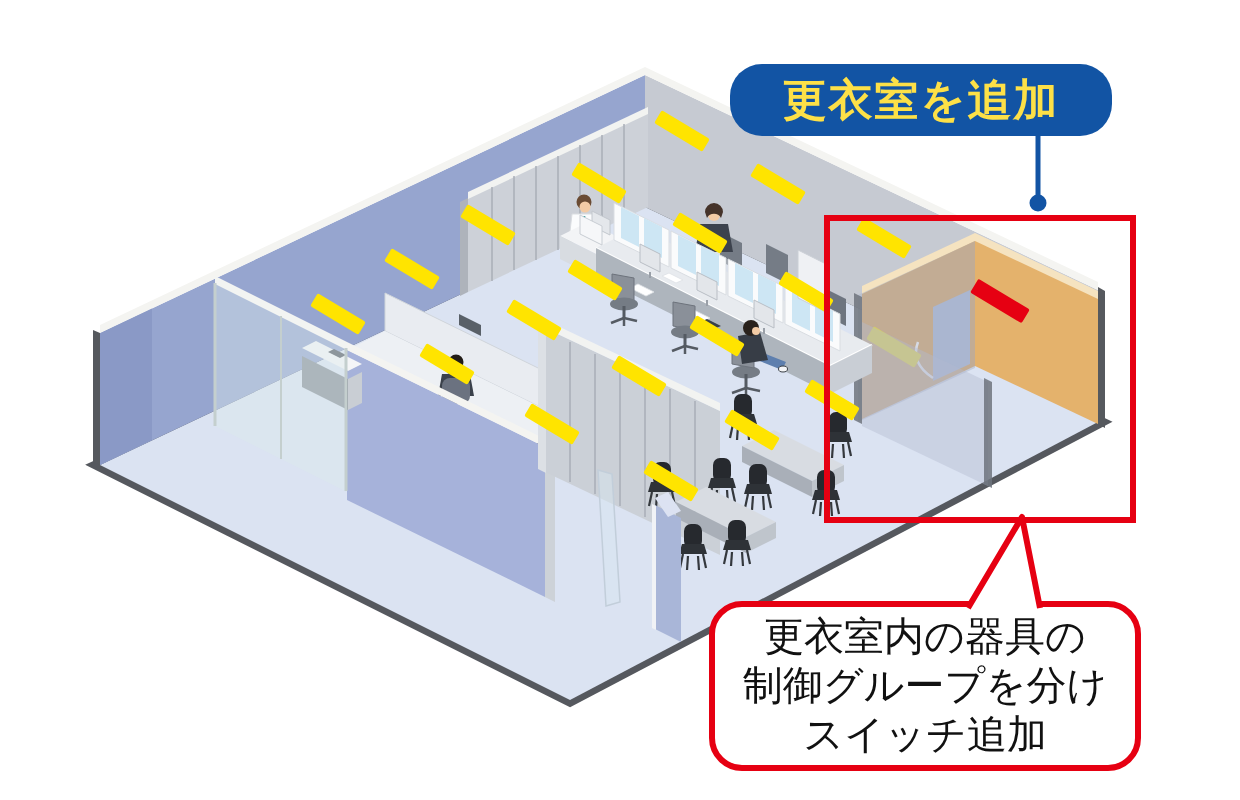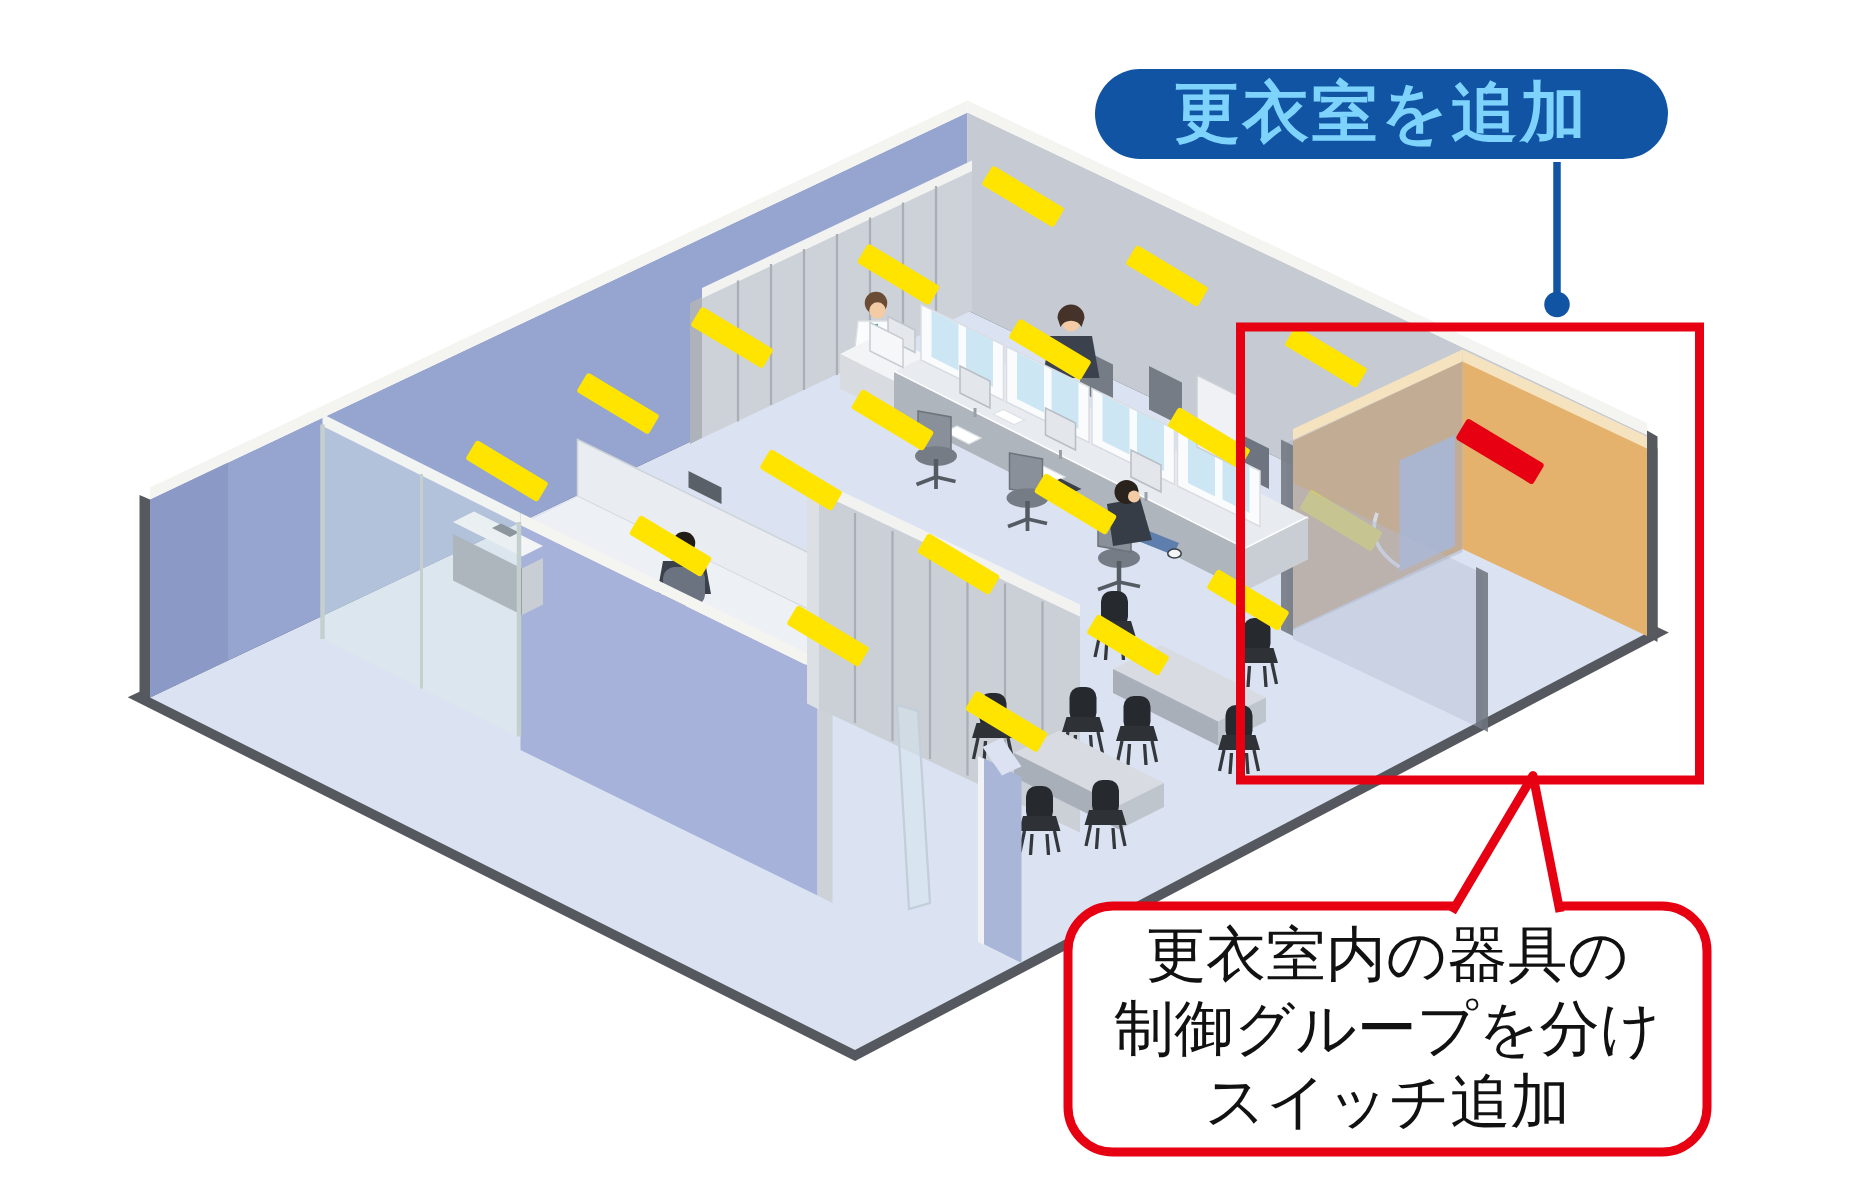--- a/index.html
+++ b/index.html
@@ -1,20 +1,20 @@
 <!DOCTYPE html>
 <html><head>
 <meta charset="utf-8">
 <style>
   html,body{margin:0;padding:0;background:#fff;width:1240px;height:800px;overflow:hidden;
     font-family:"Liberation Sans",sans-serif;}
   .stage{position:relative;width:1240px;height:800px;background:#fff;}
   .stage svg{position:absolute;left:0;top:0;}
-  .pill{position:absolute;left:730px;top:46px;width:382px;height:60px;border-radius:32px;
-    background:#1254A4;color:#7dd3fc;font-size:44px;font-weight:600;letter-spacing:2px;
+  .pill{position:absolute;left:730px;top:64px;width:382px;height:72px;border-radius:32px;
+    background:#1254A4;color:#fde047;font-size:44px;font-weight:600;letter-spacing:2px;
     display:flex;align-items:center;justify-content:center;line-height:1;}
   svg text{font-family:"Liberation Sans",sans-serif;}
   .callout-text{font-size:40px;fill:#111;}
 </style>
 </head>
 <body>
 
 <div class="stage">
 
 <svg width="1240" height="800" viewBox="0 0 1240 800">

